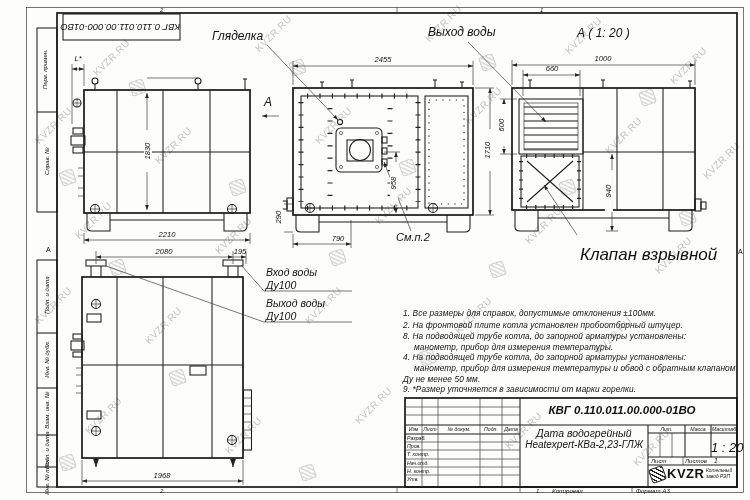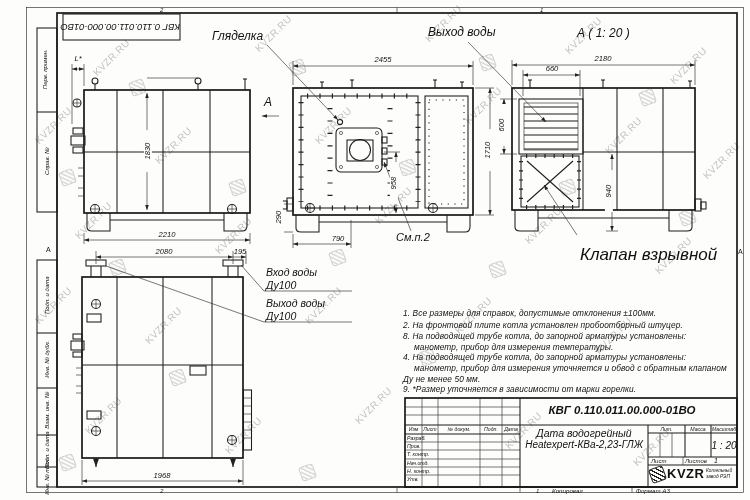--- a/index.html
+++ b/index.html
@@ -356,41 +356,41 @@
   <div class="t lbl" style="left:212px;top:30px;font-size:12px">Гляделка</div>
   <div class="t dim c" style="left:363px;top:56px;width:40px">2455</div>
   <div class="t dim r bg c" style="left:467px;top:146px;width:40px">1710</div>
   <div class="t dim r bg c" style="left:373px;top:179px;width:40px">958</div>
   <div class="t dim c" style="left:320px;top:235px;width:36px">790</div>
   <div class="t dim r bg c" style="left:258px;top:213px;width:40px">290</div>
   <div class="t" style="left:396px;top:232px;font-size:11px">См.п.2</div>
 
   <div class="t lbl" style="left:428px;top:26px;font-size:12px">Выход воды</div>
   <div class="t" style="left:577px;top:27px;font-size:12px">А ( 1: 20 )</div>
-  <div class="t dim c" style="left:583px;top:55px;width:40px">2180</div>
+  <div class="t dim c" style="left:583px;top:55px;width:40px">1000</div>
   <div class="t dim c" style="left:532px;top:65px;width:40px">660</div>
   <div class="t dim r bg c" style="left:481px;top:121px;width:40px">600</div>
   <div class="t dim r bg c" style="left:588px;top:187px;width:40px">940</div>
   <div class="t lbl" style="left:580px;top:246px;font-size:17px">Клапан взрывной</div>
 
   <div class="t dim c" style="left:146px;top:248px;width:36px">2080</div>
   <div class="t dim c" style="left:225px;top:248px;width:30px">195</div>
   <div class="t dim c" style="left:144px;top:472px;width:36px">1968</div>
   <div class="t lbl" style="left:266px;top:267px">Вход воды</div>
   <div class="t lbl" style="left:266px;top:280px">Ду100</div>
   <div class="t lbl" style="left:266px;top:298px">Выход воды</div>
   <div class="t lbl" style="left:266px;top:311px">Ду100</div>
 
   <div>
     <div class="t note" style="left:403px;top:309px">1. Все размеры для справок, допустимые отклонения ±100мм.</div>
     <div class="t note" style="left:403px;top:321px">2. На фронтовой плите котла установлен пробоотборный штуцер.</div>
     <div class="t note" style="left:403px;top:332px">8. На подводящей трубе котла, до запорной арматуры установлены:</div>
     <div class="t note" style="left:414px;top:342.5px">манометр, прибор для измерения температуры.</div>
     <div class="t note" style="left:403px;top:353px">4. На подводящей трубе котла, до запорной арматуры установлены:</div>
-    <div class="t note" style="left:414px;top:364px">манометр, прибор для измерения уточняется и обвод с обратным клапаном</div>
+    <div class="t note" style="left:414px;top:364px">манометр, прибор для измерения температуры и обвод с обратным клапаном</div>
     <div class="t note" style="left:403px;top:374.5px">Ду не менее 50 мм.</div>
     <div class="t note" style="left:403px;top:385px">9. *Размер уточняется в зависимости от марки горелки.</div>
   </div>
 
   <div>
     <div class="t c" style="left:524px;top:404px;width:196px;font-size:11.5px;font-weight:600">КВГ 0.110.011.00.000-01ВО</div>
     <div class="t c" style="left:521px;top:428px;width:126px;font-size:10.5px">Дата водогрейный</div>
     <div class="t c" style="left:521px;top:440px;width:126px;font-size:10px">Heatexpert-КВа-2,23-ГЛЖ</div>
     <div class="t tb c" style="left:405px;top:427px;width:17px">Изм</div>
     <div class="t tb c" style="left:422px;top:427px;width:16px">Лист</div>
@@ -399,21 +399,21 @@
     <div class="t tb c" style="left:502px;top:427px;width:18px">Дата</div>
     <div class="t tb" style="left:407px;top:435.5px">Разраб.</div>
     <div class="t tb" style="left:407px;top:443.5px">Пров.</div>
     <div class="t tb" style="left:407px;top:452px">Т. контр.</div>
     <div class="t tb" style="left:407px;top:460.5px">Нач.отд.</div>
     <div class="t tb" style="left:407px;top:468.5px">Н. контр.</div>
     <div class="t tb" style="left:407px;top:477px">Утв.</div>
     <div class="t tb c" style="left:648px;top:426.5px;width:37px">Лит.</div>
     <div class="t tb c" style="left:685px;top:426.5px;width:26px">Масса</div>
     <div class="t tb c" style="left:711px;top:426.5px;width:26px">Масштаб</div>
-    <div class="t c" style="left:711px;top:441px;width:26px;font-size:10px">1 : 20</div>
+    <div class="t c" style="left:711px;top:441px;width:26px;font-size:13px">1 : 20</div>
     <div class="t" style="left:651px;top:458px;font-size:6px">Лист</div>
     <div class="t" style="left:685px;top:458px;font-size:6px">Листов</div>
     <div class="t" style="left:714px;top:457px;font-size:7px">1</div>
     <div style="position:absolute;left:650px;top:467px;display:flex;align-items:center;gap:2px">
       <span class="wmg" style="position:static;border-color:#222;opacity:1;background:repeating-linear-gradient(45deg,transparent 0 2.2px,#222 2.2px 3.6px)"></span>
       <span class="t logoTxt" style="position:static">KVZR</span>
     </div>
     <div class="t" style="left:706px;top:468px;font-size:4.8px;line-height:1.2">
       <div>Котельный</div>
       <div>завод РЭП</div>

